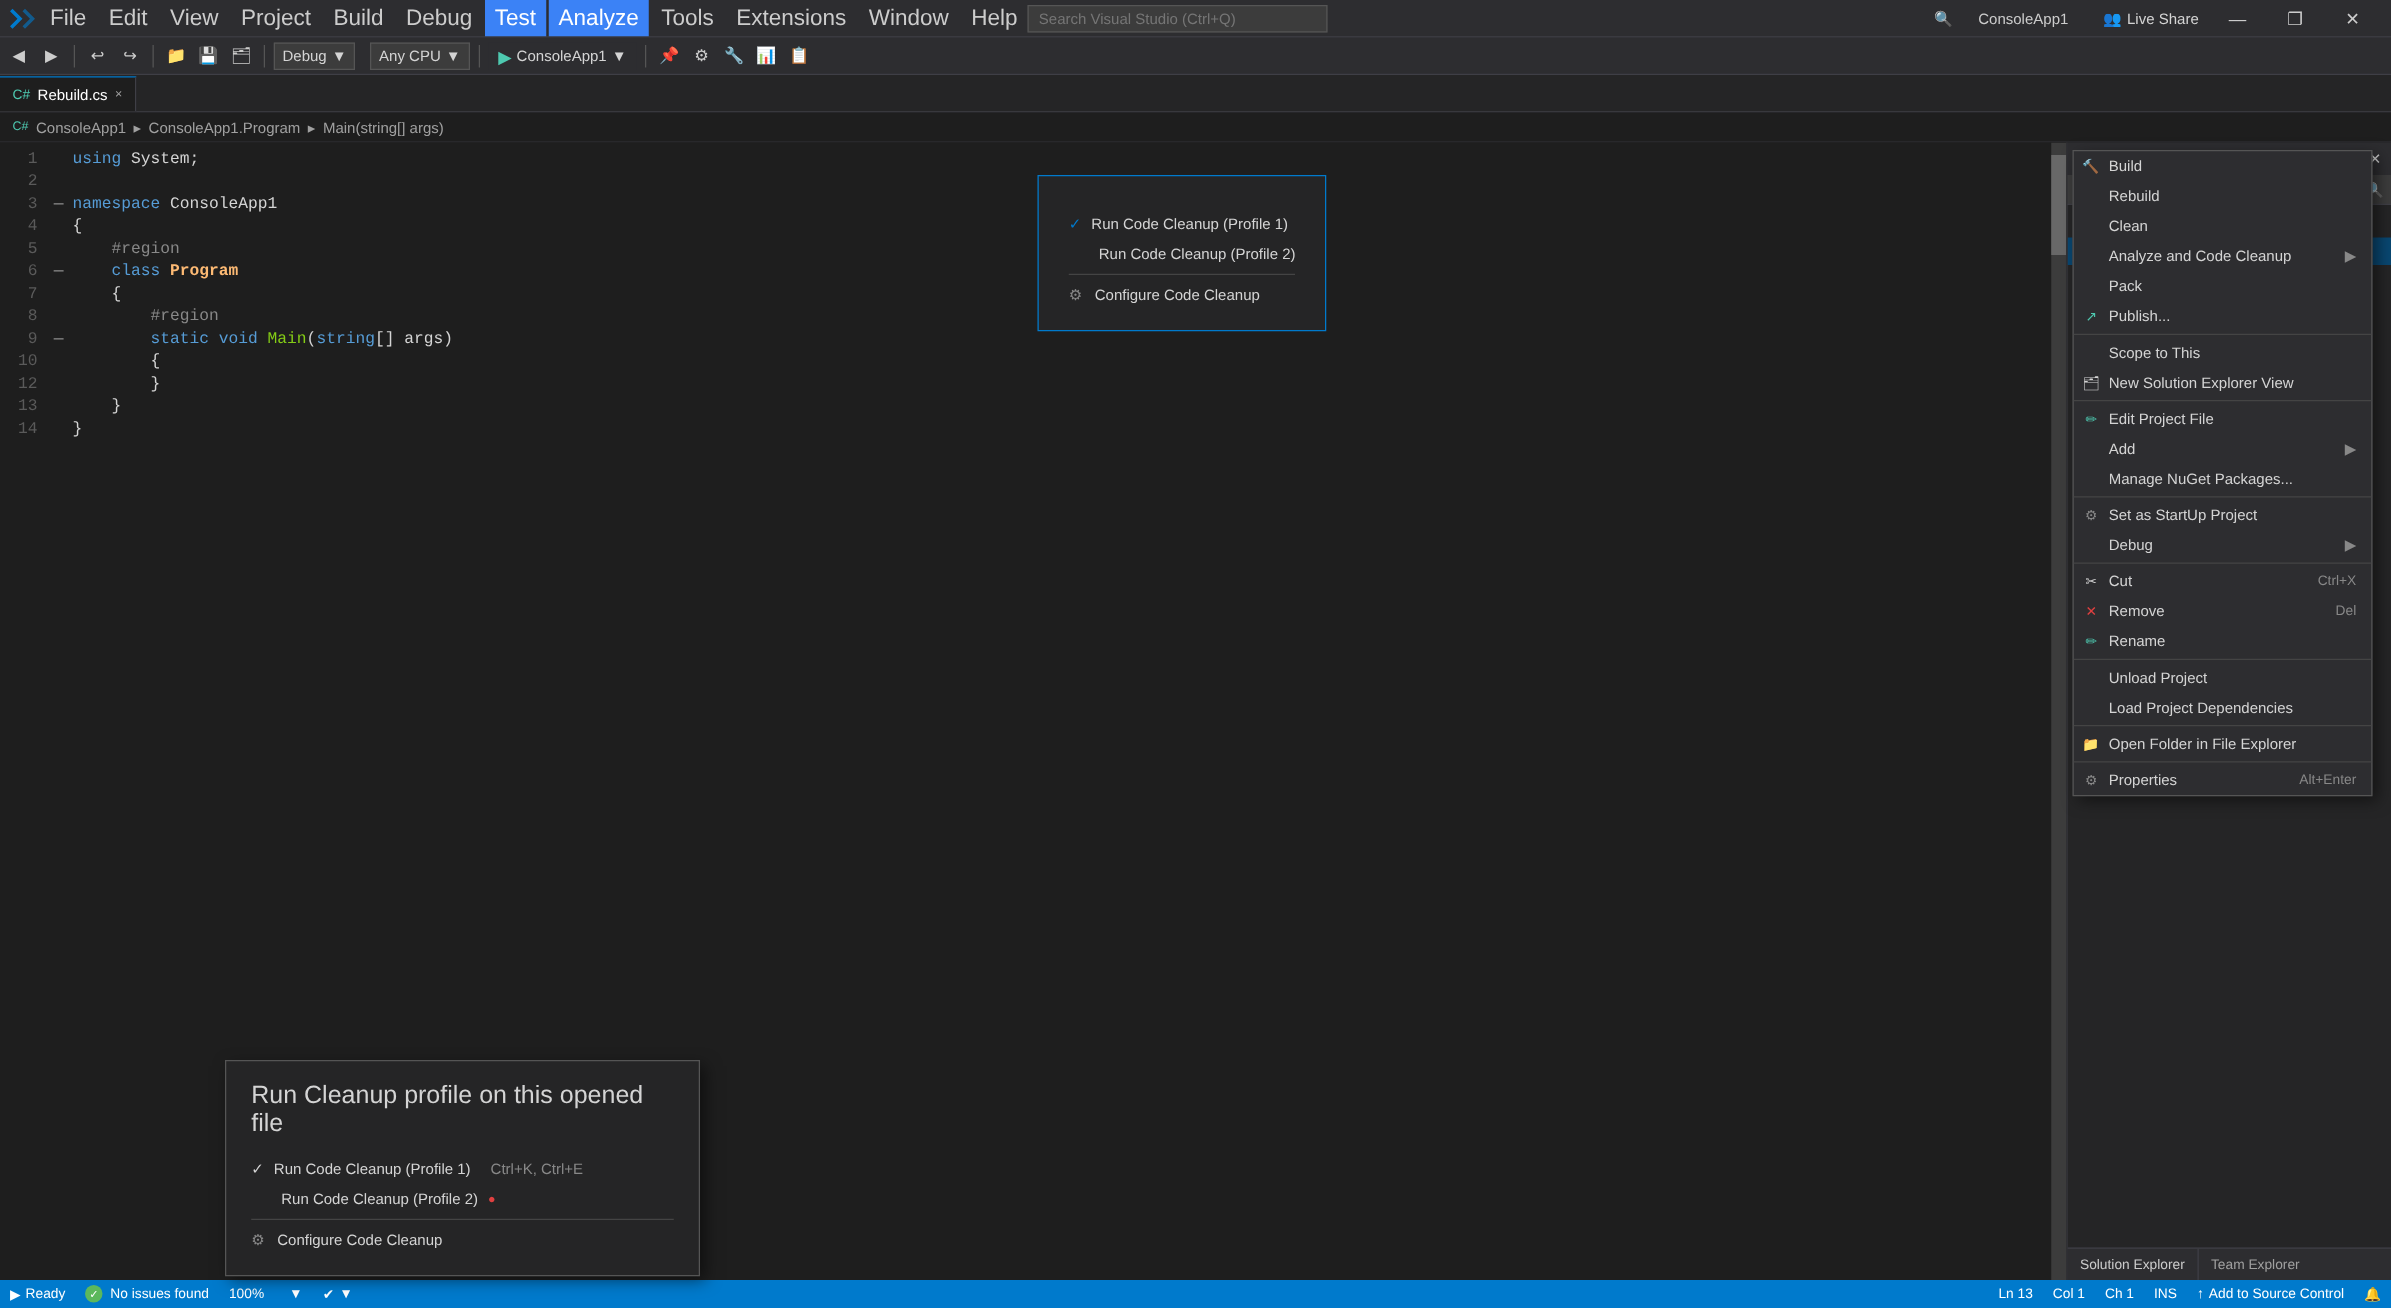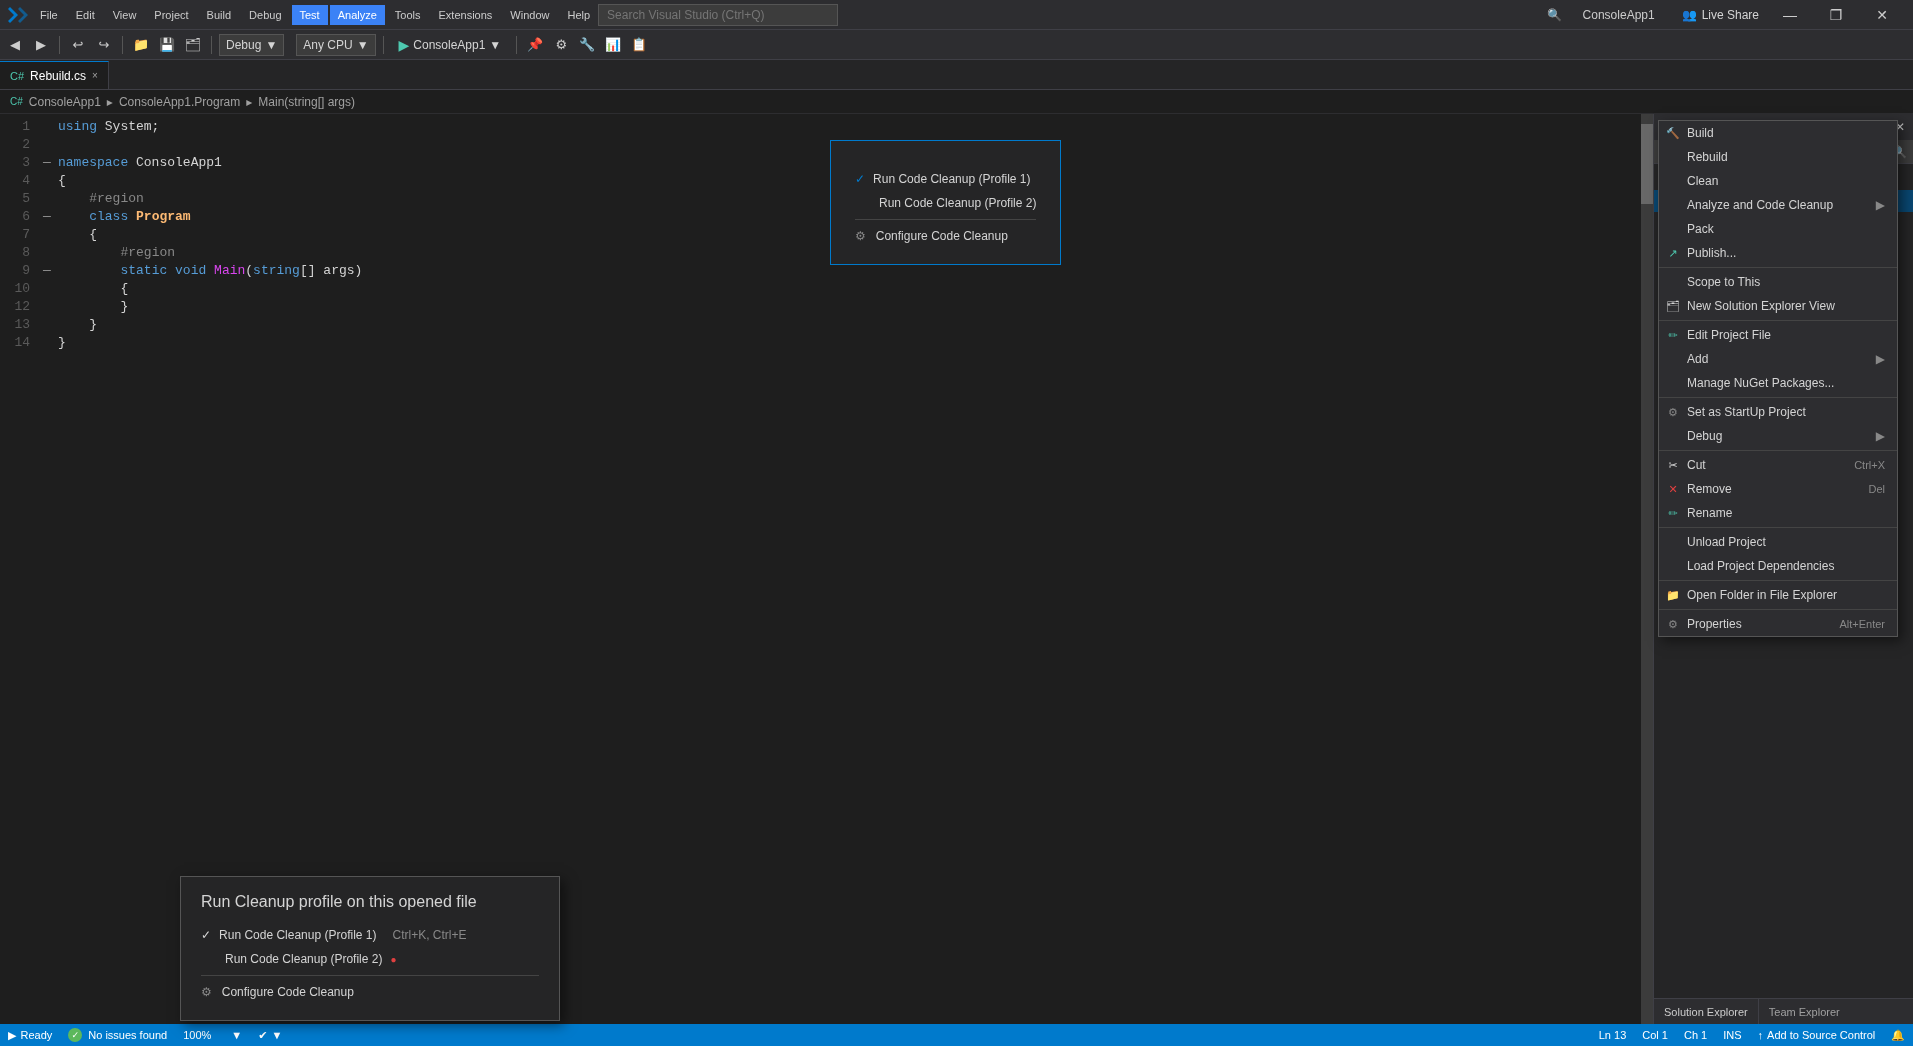--- a/index.html
+++ b/index.html
@@ -20,21 +20,21 @@
       background: #2d2d30;
       display: flex;
       align-items: center;
       padding: 0 8px;
       border-bottom: 1px solid #3f3f46;
       position: relative;
     }
     #menu-bar {
       display: flex;
       gap: 2px;
-      font-size: 11px;
+      font-size: 18px;
       color: #cccccc;
     }
     #menu-bar span {
       padding: 4px 8px;
       cursor: pointer;
     }
     #menu-bar .highlight {
       background: #3b82f6;
       color: white;
     }
@@ -200,21 +200,21 @@
       text-align: center;
     }
     .line-code {
       color: #d4d4d4;
       padding-left: 4px;
       white-space: pre;
     }
     .kw { color: #569cd6; }
     .str { color: #ce9178; }
     .cls { color: #fdba74; font-weight: bold; }
-    .fn { color: #d946ef; }
+    .fn { color: #84cc16; }
 
     
     #solution-explorer {
       width: 260px;
       background: #252526;
       border-left: 1px solid #3f3f46;
       display: flex;
       flex-direction: column;
     }
     #se-header {
@@ -334,21 +334,21 @@
       bottom: 25px;
       left: 180px;
       background: #252526;
       border: 1px solid #555;
       padding: 16px 20px 16px 20px;
       z-index: 50;
       width: 380px;
       box-shadow: 4px 4px 12px rgba(0,0,0,0.5);
     }
     #cleanup-popup .popup-title {
-      font-size: 16px;
+      font-size: 20px;
       color: #d4d4d4;
       margin-bottom: 12px;
     }
     .popup-item {
       display: flex;
       align-items: center;
       height: 24px;
       gap: 8px;
       color: #d4d4d4;
       font-size: 12px;

